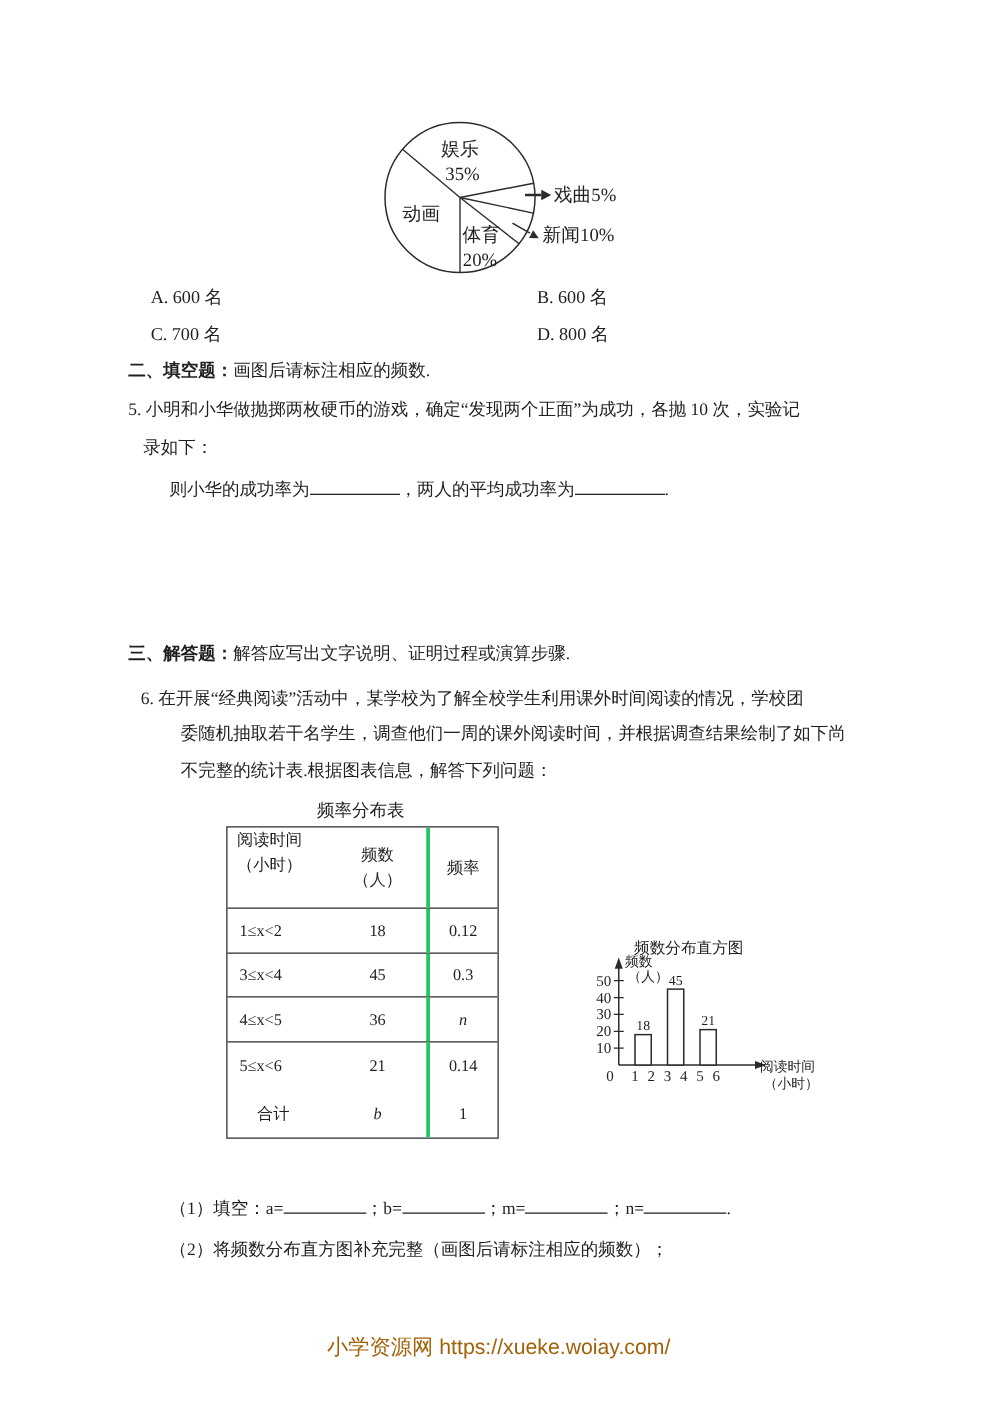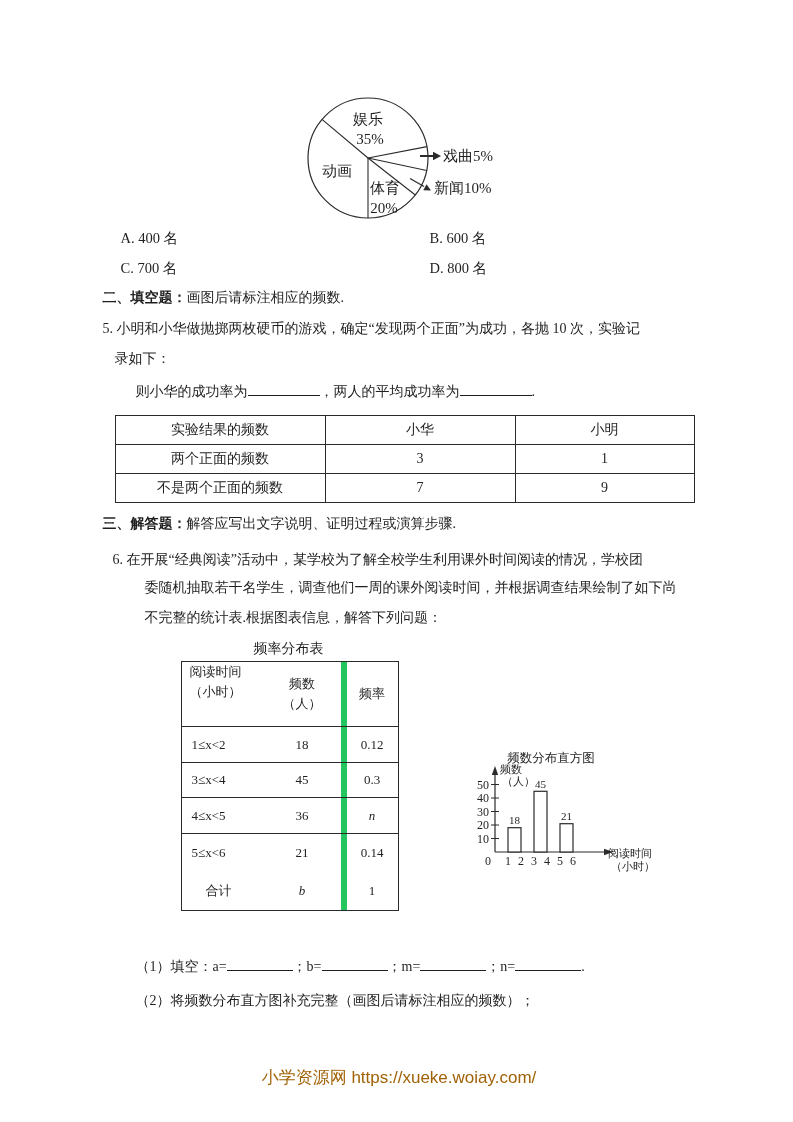--- a/index.html
+++ b/index.html
@@ -19,21 +19,21 @@
   table.t1 td{border:1px solid #2b2b2b;text-align:center;font-size:14px;padding:0;height:28px;}
 
   
   .ftable{
     position:absolute;left:178px;top:661px;width:216px;
     border:1px solid #2b2b2b;font-size:13px;
   }
   .frow{display:grid;grid-template-columns:82px 77px 57px;}
   .frow.hb{border-bottom:1px solid #2b2b2b;}
   .fcell{display:flex;align-items:center;justify-content:center;}
-  .fcell.c3{border-left:6px solid #22c55e;text-align:right;}
+  .fcell.c3{border-left:3px solid #22c55e;text-align:right;}
   .fcell.left{justify-content:flex-start;padding-left:10px;}
   .fcell.total{justify-content:flex-start;padding-left:24px;}
   .hdr2{display:flex;flex-direction:column;align-items:center;justify-content:center;line-height:20px;}
   .hdr2.left{align-items:flex-start;padding-left:8px;}
   .var{font-style:italic;font-family:"Liberation Serif","DejaVu Serif",serif;}
   .h64{height:64px;}.h35{height:35px;}.h34{height:34px;}.h38{height:38px;}
 
   .ftitle{position:absolute;left:178px;top:640px;width:216px;text-align:center;font-size:14px;}
 
   svg text{fill:#1f1f1f;}
@@ -64,54 +64,35 @@
 
     <line x1="127" y1="66" x2="140" y2="66" stroke="#2b2b2b" stroke-width="2"></line>
     <polygon points="148,66 140,61.8 140,70.2" fill="#2b2b2b"></polygon>
     <text x="150" y="71" font-size="15">戏曲5%</text>
 
     <line x1="117" y1="88.5" x2="131" y2="96.5" stroke="#2b2b2b" stroke-width="1.3"></line>
     <polygon points="138,100.5 130.3,100.3 133.5,94.2" fill="#2b2b2b"></polygon>
     <text x="141" y="103" font-size="15">新闻10%</text>
   </svg>
 
-  <div class="abs body-text" style="left:118px;top:229px;font-size:14.5px;">A. 400 名</div>
+  <div class="abs body-text" style="left:118px;top:229px;font-size:14.5px;">A. 600 名</div>
   <div class="abs body-text" style="left:427px;top:229px;font-size:14.5px;">B. 600 名</div>
   <div class="abs body-text" style="left:118px;top:259px;font-size:14.5px;">C. 700 名</div>
   <div class="abs body-text" style="left:427px;top:259px;font-size:14.5px;">D. 800 名</div>
 
   <div class="abs body-text heading" style="left:100px;top:289px;">
     <span class="pre">二、填空题：</span><span>画图后请标注相应的频数.</span>
   </div>
 
   <div class="abs body-text" style="left:100px;top:320px;">5. 小明和小华做抛掷两枚硬币的游戏，确定“发现两个正面”为成功，各抛 10 次，实验记</div>
   <div class="abs body-text" style="left:112px;top:350px;">录如下：</div>
   <div class="abs body-text" style="left:133px;top:382px;">
     <span>则小华的成功率为</span><span class="blank w72"></span><span>，两人的平均成功率为</span><span class="blank w72"></span><span>.</span>
   </div>
 
-  <table class="t1 abs" style="left:112px;top:415px;width:576px;">
-    <tbody>
-        <tr>
-      <td style="width:209px;">实验结果的频数</td>
-      <td style="width:189px;">小华</td>
-      <td style="width:178px;">小明</td>
-    </tr>
-    <tr>
-      <td>两个正面的频数</td>
-      <td>3</td>
-      <td>1</td>
-    </tr>
-    <tr>
-      <td>不是两个正面的频数</td>
-      <td>7</td>
-      <td>9</td>
-    </tr>
-  </tbody>
-    </table>
 
   <div class="abs body-text heading" style="left:100px;top:515px;">
     <span class="pre">三、解答题：</span><span>解答应写出文字说明、证明过程或演算步骤.</span>
   </div>
 
   <div class="abs body-text" style="left:110px;top:551px;">6. 在开展“经典阅读”活动中，某学校为了解全校学生利用课外时间阅读的情况，学校团</div>
   <div class="abs body-text" style="left:142px;top:609px;">不完整的统计表.根据图表信息，解答下列问题：</div>
   <div class="abs body-text" style="left:142px;top:579px;">委随机抽取若干名学生，调查他们一周的课外阅读时间，并根据调查结果绘制了如下尚</div>
 
   <div class="ftitle">频率分布表</div>

